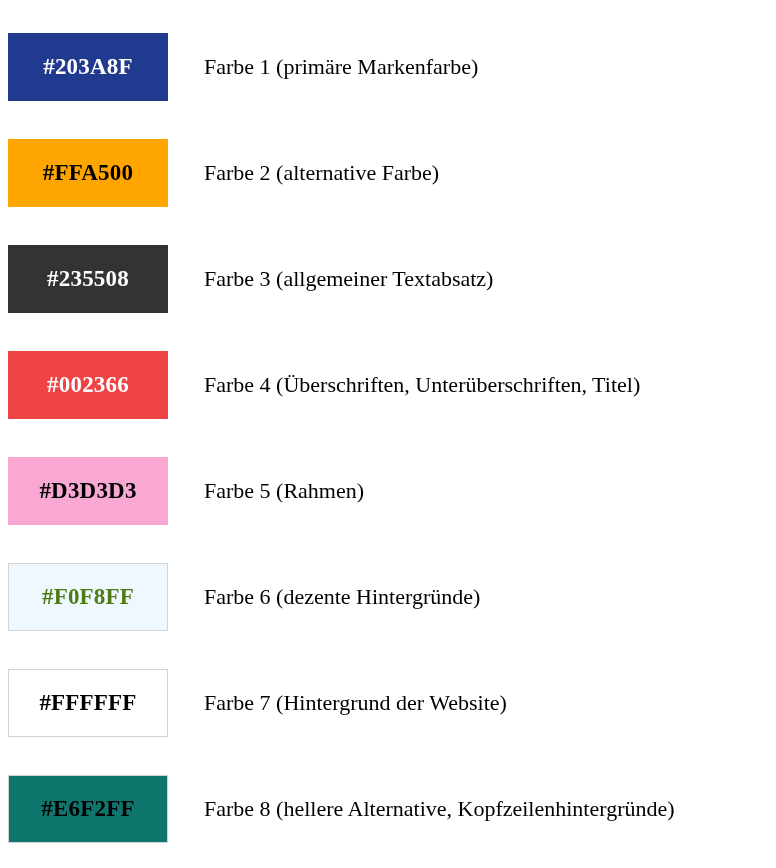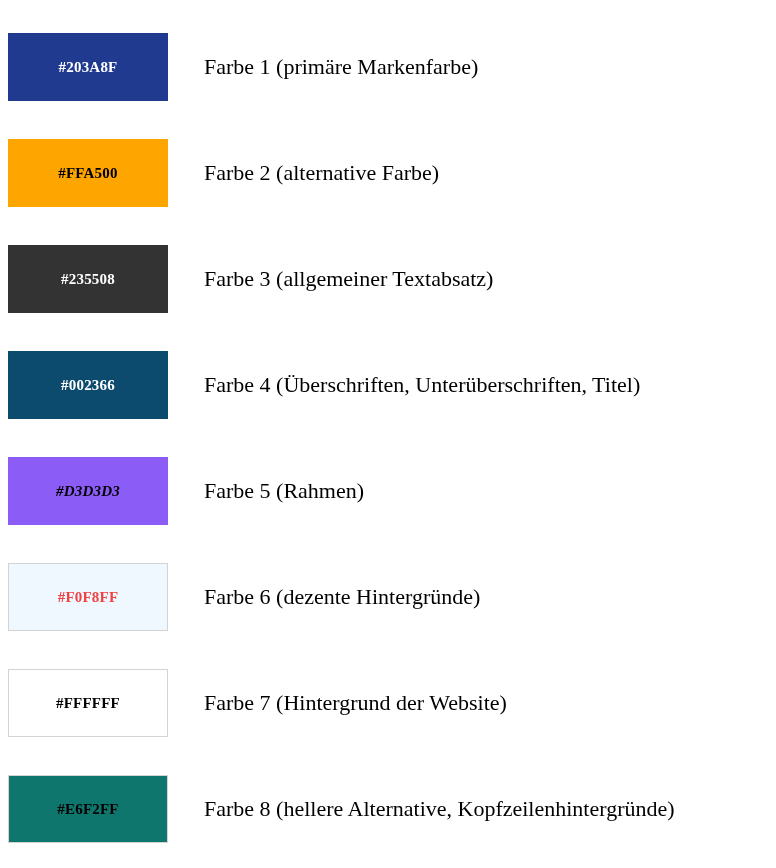--- a/index.html
+++ b/index.html
@@ -29,21 +29,21 @@
     height: 68px;
     box-sizing: border-box;
     display: flex;
     align-items: center;
     justify-content: center;
     flex: 0 0 auto;
   }
   .swatch-label {
     font-family: "Liberation Serif", serif;
     font-weight: bold;
-    font-size: 15px;
+    font-size: 23px;
     letter-spacing: 0.2px;
   }
   .desc {
     margin-left: 36px;
     font-family: "Liberation Serif", serif;
     font-size: 22px;
     color: #000000;
     white-space: nowrap;
   }
 </style>
@@ -67,36 +67,36 @@
   </div>
 
   <div class="row">
     <div class="swatch" style="background-color: rgb(51, 51, 51);">
       <span class="swatch-label" style="color: rgb(255, 255, 255);">#235508</span>
     </div>
     <div class="desc">Farbe 3 (allgemeiner Textabsatz)</div>
   </div>
 
   <div class="row">
-    <div class="swatch" style="background-color: #0c4a6e;">
+    <div class="swatch" style="background-color: #ef4444;">
       <span class="swatch-label" style="color: rgb(255, 255, 255);">#002366</span>
     </div>
     <div class="desc">Farbe 4 (Überschriften, Unterüberschriften, Titel)</div>
   </div>
 
   <div class="row">
-    <div class="swatch" style="background-color: #8b5cf6; font-style: italic;">
+    <div class="swatch" style="background-color: #f9a8d4;">
       <span class="swatch-label" style="color: rgb(0, 0, 0);">#D3D3D3</span>
     </div>
     <div class="desc">Farbe 5 (Rahmen)</div>
   </div>
 
   <div class="row">
     <div class="swatch" style="background-color: rgb(240, 248, 255); border: 1px solid rgb(211, 211, 211);">
-      <span class="swatch-label" style="color: #ef4444;">#F0F8FF</span>
+      <span class="swatch-label" style="color: #4d7c0f;">#F0F8FF</span>
     </div>
     <div class="desc">Farbe 6 (dezente Hintergründe)</div>
   </div>
 
   <div class="row">
     <div class="swatch" style="background-color: rgb(255, 255, 255); border: 1px solid rgb(211, 211, 211);">
       <span class="swatch-label" style="color: rgb(0, 0, 0);">#FFFFFF</span>
     </div>
     <div class="desc">Farbe 7 (Hintergrund der Website)</div>
   </div>

